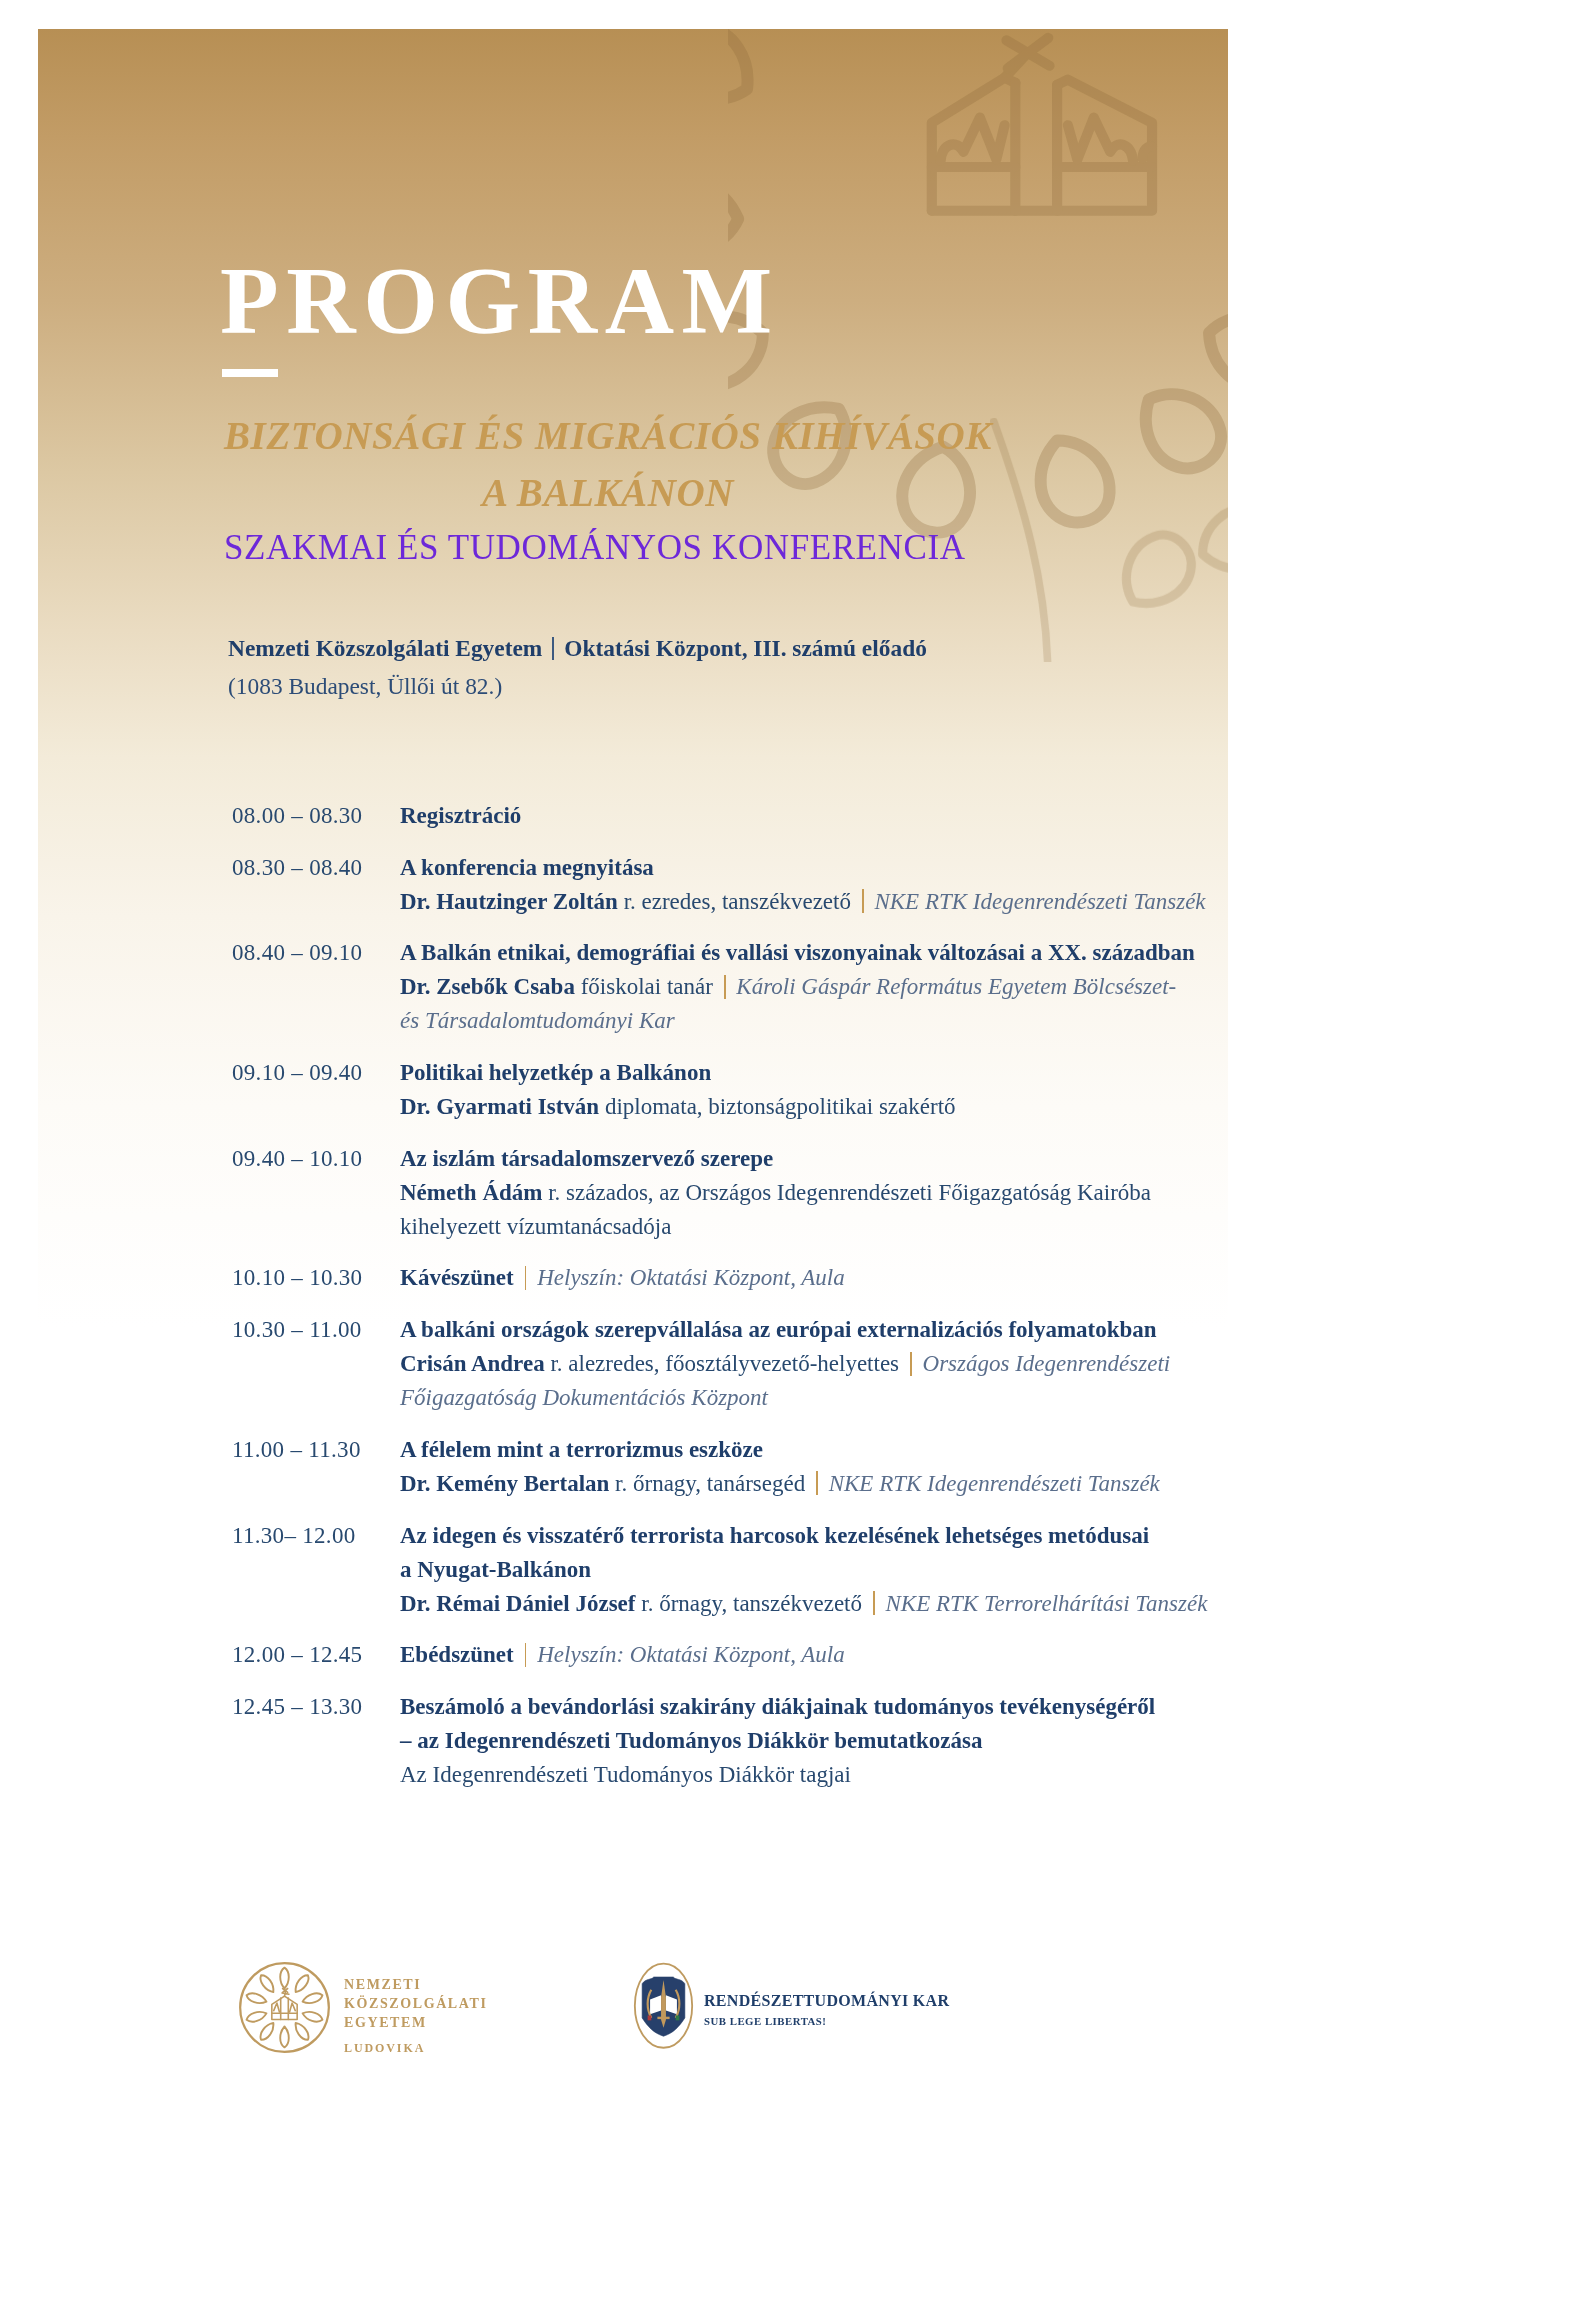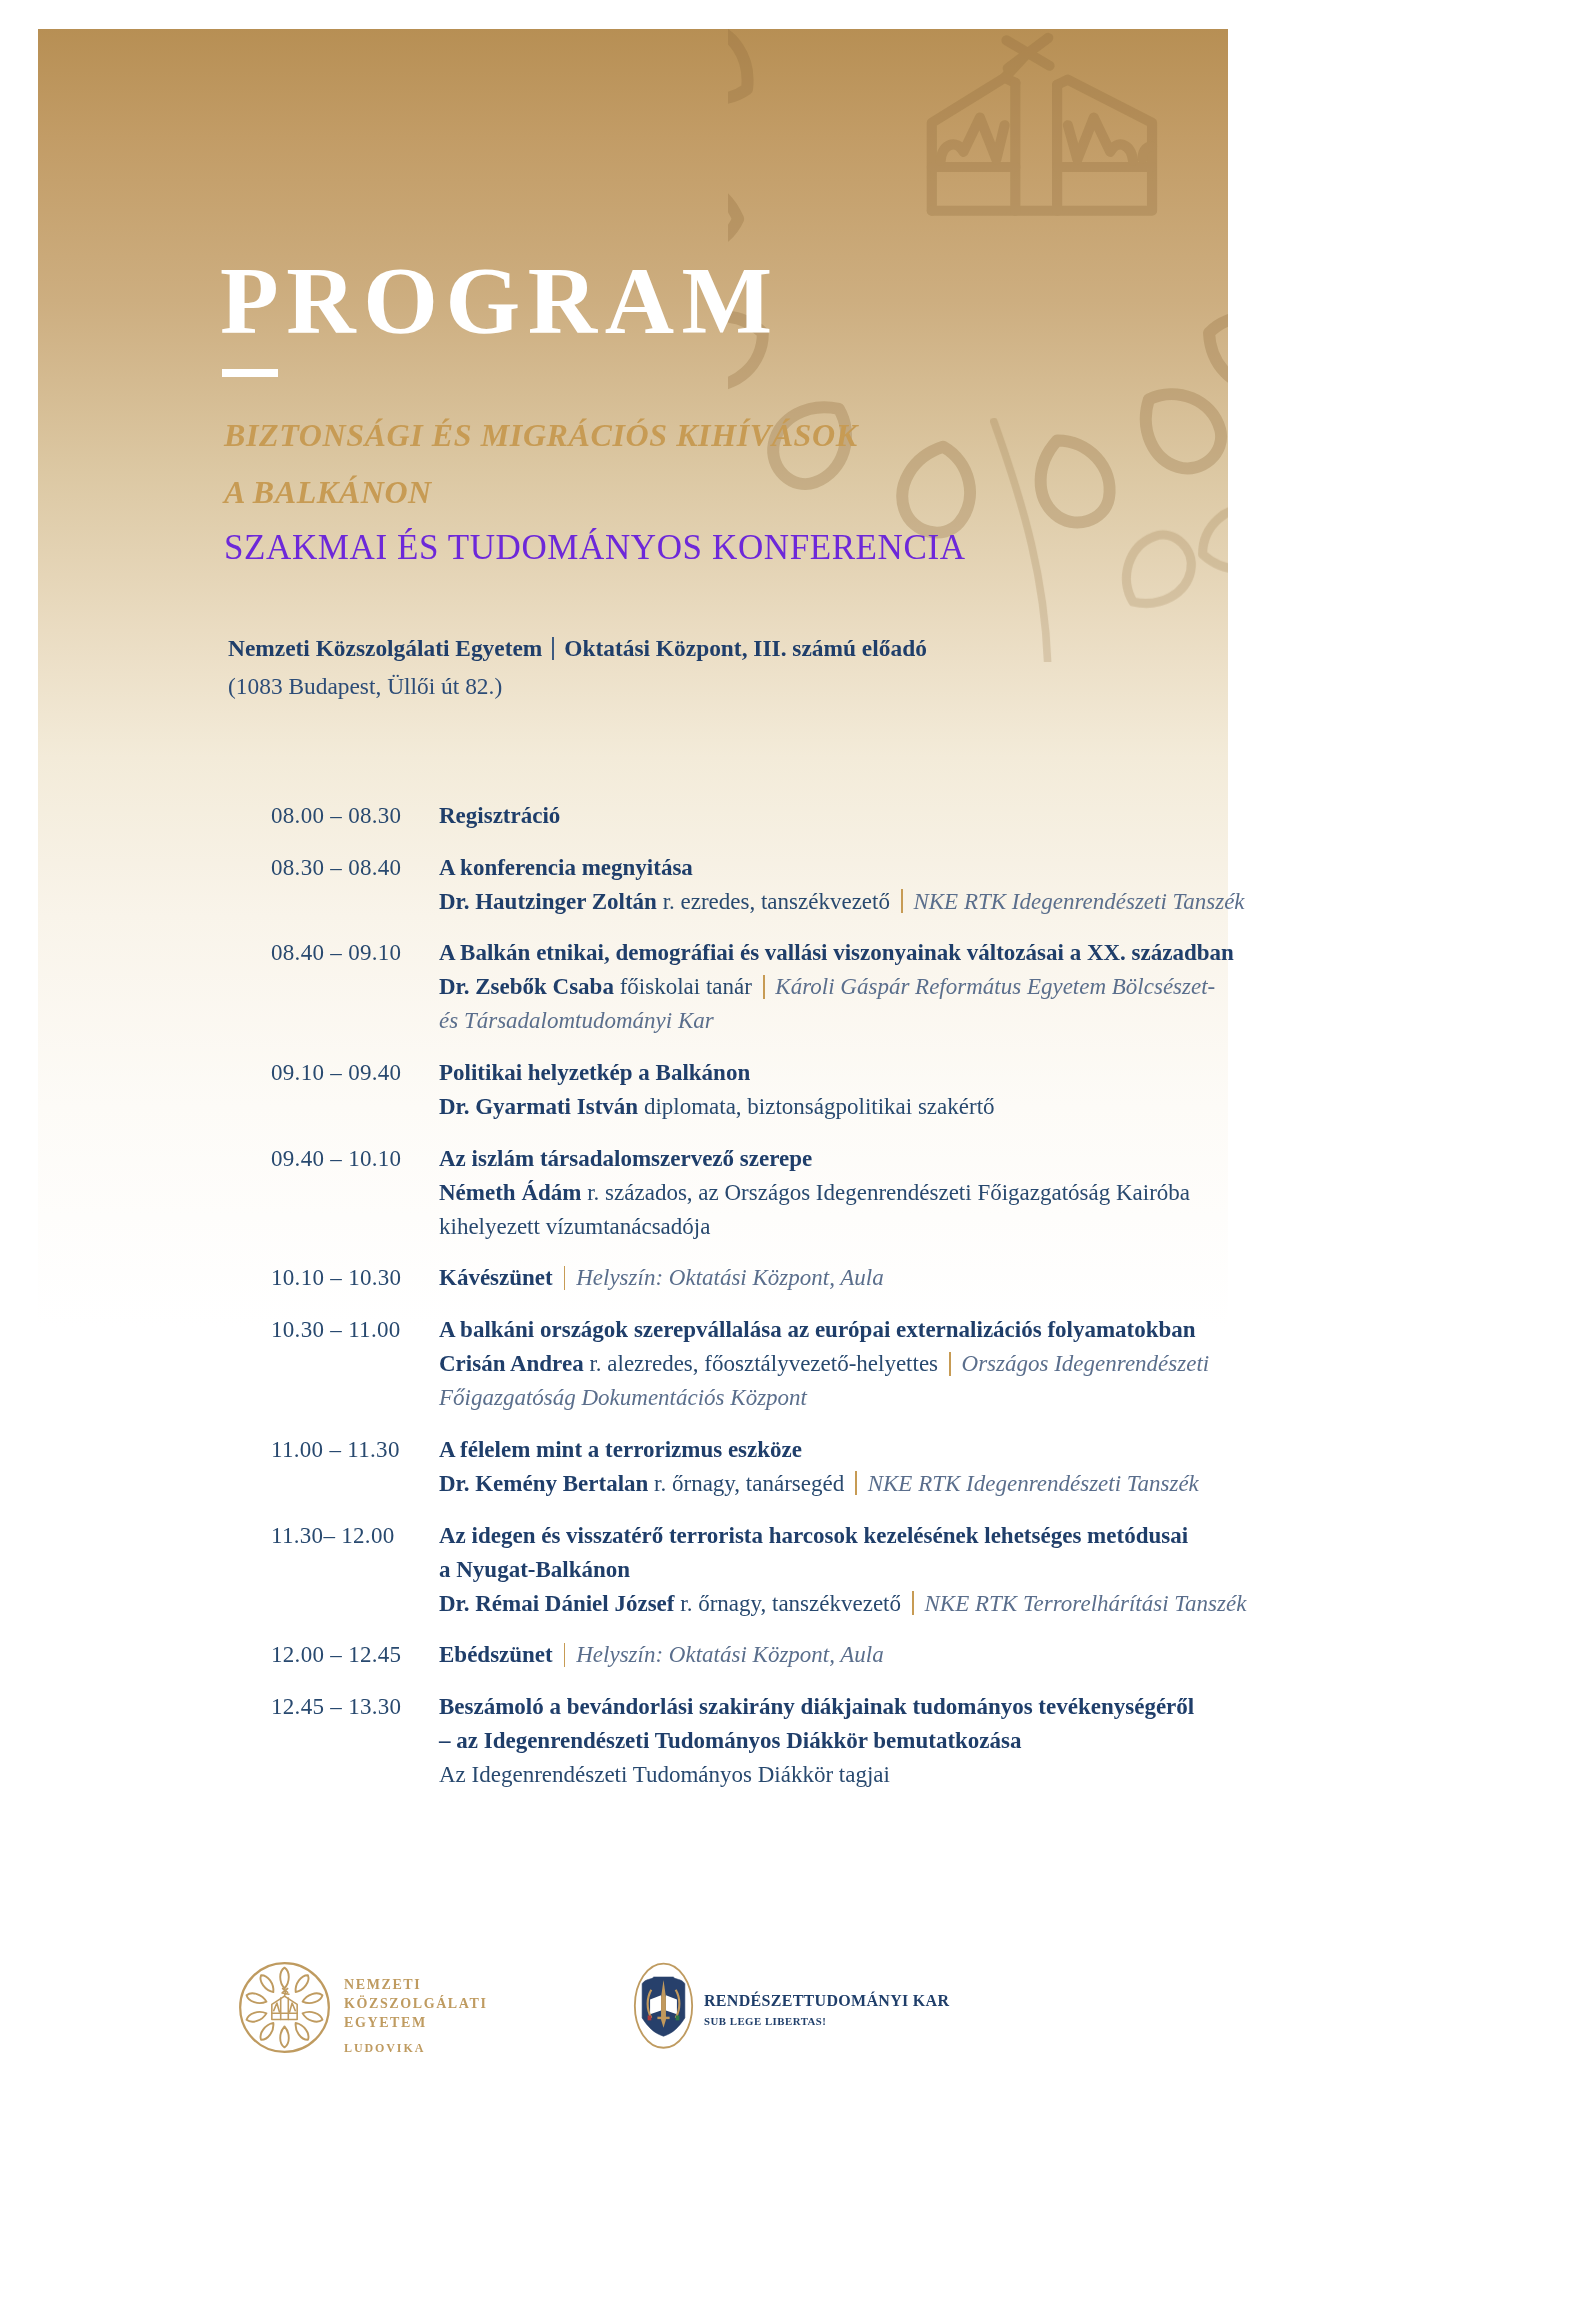--- a/index.html
+++ b/index.html
@@ -15,42 +15,42 @@
   }
   .ornament{position:absolute;right:0;top:0;pointer-events:none;}
   .title{
     position:absolute;left:220px;top:253px;margin:0;
     font-size:96px;font-weight:700;letter-spacing:7.6px;line-height:1;color:#ffffff;
     white-space:nowrap;
   }
   .title-bar{position:absolute;left:222px;top:369px;width:56px;height:8.2px;background:#ffffff;}
   .subtitle{position:absolute;left:224px;top:407px;}
   .subtitle .gold{
-    font-style:italic;font-weight:700;font-size:32px;line-height:57px;
-    color:#c79b54;letter-spacing:0.6px;white-space:nowrap;
+    font-style:italic;font-weight:700;font-size:39px;line-height:57px;
+    color:#c79b54;letter-spacing:0.6px;white-space:nowrap;text-align:center;
   }
   .subtitle .navy{
     margin-top:5px;font-weight:400;font-size:35px;line-height:44px;
     color:#6d28d9;letter-spacing:0.6px;white-space:nowrap;
   }
   .eventinfo{position:absolute;left:228px;top:622px;color:#1f3e6a;}
   .ev-line1{font-size:30px;font-weight:700;white-space:nowrap;}
   .ev-line2{margin-top:13.3px;font-size:23.4px;font-weight:700;white-space:nowrap;}
   .ev-line3{margin-top:10.8px;font-size:23.4px;font-weight:400;color:#2c4c77;white-space:nowrap;}
   .pipe-gold{
     display:inline-block;width:2.5px;height:29px;background:#c79b54;
     margin:0 12.7px;vertical-align:-5px;
   }
   .pipe-navy{
     display:inline-block;width:1.9px;height:23px;background:#3d5a80;
     margin:0 10px;vertical-align:-3.8px;
   }
   .schedule{
     position:absolute;left:232px;top:799px;
-    display:flex;flex-direction:column;gap:17.7px;margin-left:39px;
+    display:flex;flex-direction:column;gap:17.7px;
   }
   .srow{display:flex;align-items:flex-start;}
   .stime{
     width:168px;flex:0 0 168px;font-size:23px;line-height:34px;
     color:#28496f;letter-spacing:0.3px;white-space:nowrap;
   }
   .slines{display:flex;flex-direction:column;}
   .sline{font-size:23px;line-height:34px;white-space:nowrap;}
   .seg-b{font-weight:700;color:#1f3e6a;}
   .seg-r{font-weight:400;color:#28496f;}

